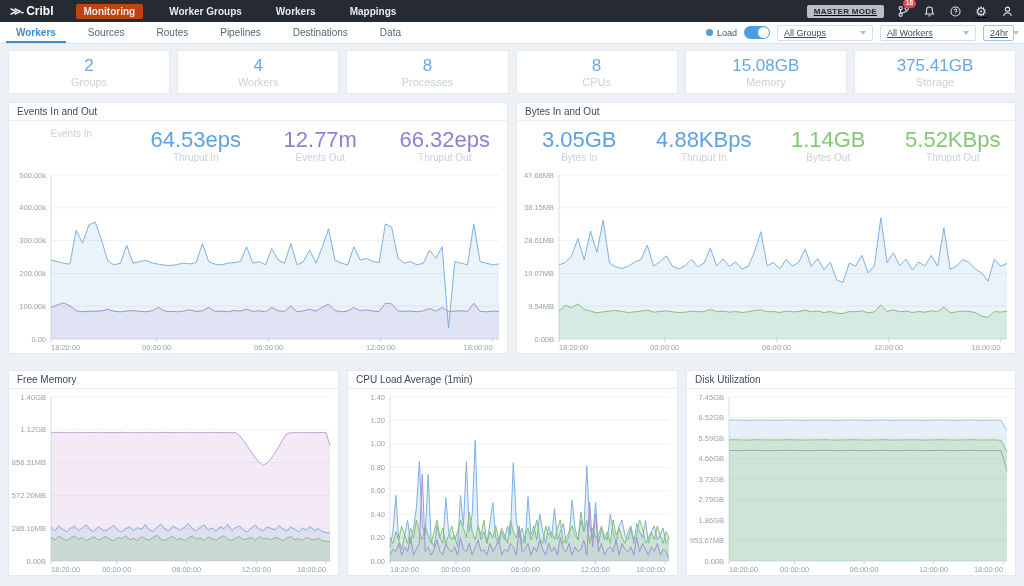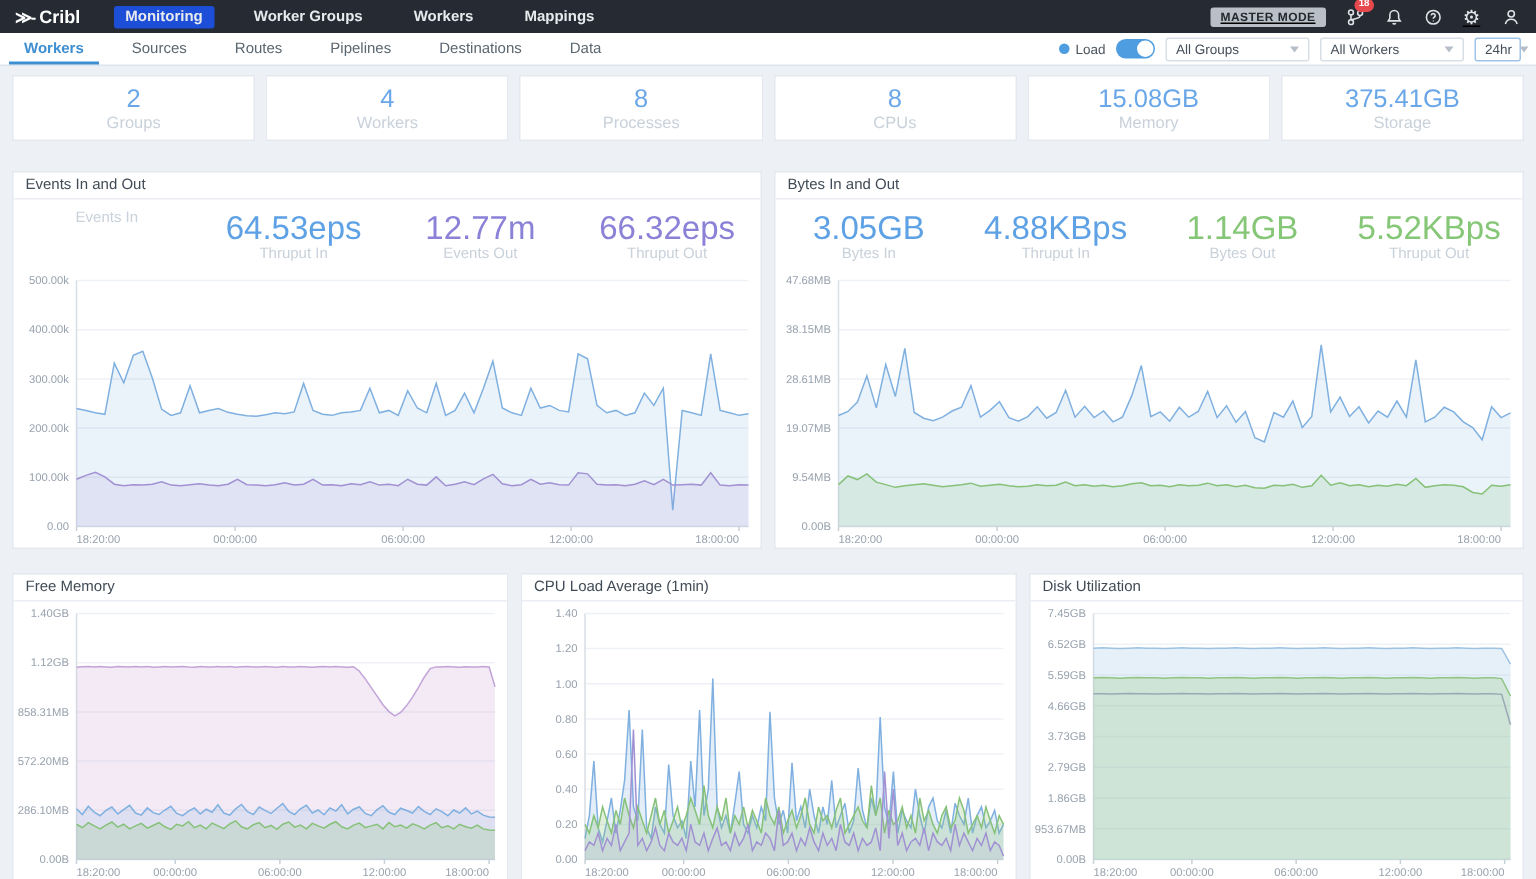--- a/index.html
+++ b/index.html
@@ -3,50 +3,50 @@
 <meta charset="utf-8">
 <style>
   * { margin:0; padding:0; box-sizing:border-box; }
   html,body { width:1024px; height:586px; overflow:hidden; background:#edf0f4;
     font-family:"Liberation Sans", sans-serif; }
   .topbar { height:22px; background:#262b33; display:flex; align-items:center; padding:0 10px; }
   .logo { color:#fff; font-size:12px; font-weight:bold; display:flex; align-items:center; margin-right:22px; }
   .logo .goat { color:#fff; font-size:11px; margin-right:3px; letter-spacing:-1px; }
   .topnav { display:flex; align-items:center; gap:18px; flex:1; }
   .topnav-item { color:#e8ebee; font-size:10px; font-weight:bold; cursor:pointer; padding:2px 8px; border-radius:2px; }
-  .topnav-item.active { background:#1d4ed8; }
+  .topnav-item.active { background:#c2410c; }
   .topbar-right { display:flex; align-items:center; gap:12px;text-decoration:underline; }
   .master-badge { background:#b9bfc6; color:#23282f; font-size:8px; font-weight:bold; padding:2px 7px; border-radius:2px; letter-spacing:0.3px; }
   .tb-icon { position:relative; width:14px; height:14px; display:flex; align-items:center; justify-content:center; color:#dfe3e8; cursor:pointer; }
   .tb-icon svg { width:13px; height:13px; stroke:#dfe3e8; fill:none; stroke-width:1.3; }
   .notif-badge { position:absolute; top:-5px; right:-6px; background:#e5484d; color:#fff; font-size:6.5px; font-weight:bold; border-radius:6px; padding:1px 3px; line-height:1; }
   .gear-glyph { font-size:13px; line-height:1; }
   .subnav { height:22px; background:#fff; border-bottom:1px solid #dde3ea; display:flex; align-items:center; padding:0 2px 0 0; }
   .subtabs { display:flex; height:100%; }
   .subtab { font-size:10px; color:#5b6770; padding:0 16px; display:flex; align-items:center; position:relative; cursor:pointer; }
   .subtab.active { color:#3d8fd1; font-weight:bold; }
   .subtab.active::after { content:""; position:absolute; left:6px; right:6px; bottom:0; height:2px; background:#3d8fd1; }
   .subnav-right { margin-left:auto; display:flex; align-items:center; gap:7px; padding-right:8px; }
   .live-wrap { display:flex; align-items:center; gap:4px; }
   .live-dot { width:7px; height:7px; border-radius:50%; background:#4d9de0; }
   .live-label { font-size:9px; color:#4a545e; }
   .toggle { width:26px; height:13px; border-radius:7px; background:#4d9de0; position:relative; cursor:pointer; }
   .toggle .knob { position:absolute; right:1px; top:1px; width:11px; height:11px; border-radius:50%; background:#fff; }
-  .select { height:16px; border:1px solid #d9dfe6; border-radius:2px; background:#fff; display:flex; align-items:center; justify-content:space-between; font-size:9px; color:#454f59; padding:0 6px; cursor:pointer; }
+  .select { height:16px; border:1px solid #d9dfe6; border-radius:2px; background:#fff; display:flex; align-items:center; justify-content:space-between; font-size:9px; color:#454f59; padding:0 6px; cursor:pointer;text-decoration:underline; }
   .select.groups { width:96px; } .select.workers { width:96px; }
   .select.range { width:31px; border-color:#9fc4e8; }
   .caret { width:0; height:0; border-left:3.5px solid transparent; border-right:3.5px solid transparent; border-top:4px solid #b6bfc9; margin-left:5px; }
   .content { padding:6px 8px 0 8px; }
   .cards-row { display:flex; gap:7px; }
   .stat-card { flex:1; background:#fff; border:1px solid #e4e9ef; height:44px; display:flex; flex-direction:column; align-items:center; justify-content:center; }
   .stat-card .val { font-size:17px; color:#6aa7e8; line-height:1.15; }
   .stat-card .lbl { font-size:11px; color:#c9d1da; }
   .panel { background:#fff; border:1px solid #e4e9ef; }
   .panel-title { font-size:10px; color:#414b56; padding:3px 8px; border-bottom:1px solid #eaeef3; }
-  .big-row { display:flex; gap:8px; margin-top:20px; }
+  .big-row { display:flex; gap:8px; margin-top:8px; }
   .big-row .panel { flex:1; }
   .stats-grid { display:flex; padding:7px 0 4px 0; }
   .pstat { flex:1; text-align:center; }
   .pstat .val { font-size:22px; font-weight:400; line-height:1.1; }
   .pstat .lbl { font-size:10px; color:#c9d1da; }
   .chart-big { height:186px; }
   .small-row { display:flex; gap:8px; margin-top:16px; }
   .small-row .panel { flex:1; }
   .chart-small { height:186px; }
   svg text { font-family:"Liberation Sans", sans-serif; }

